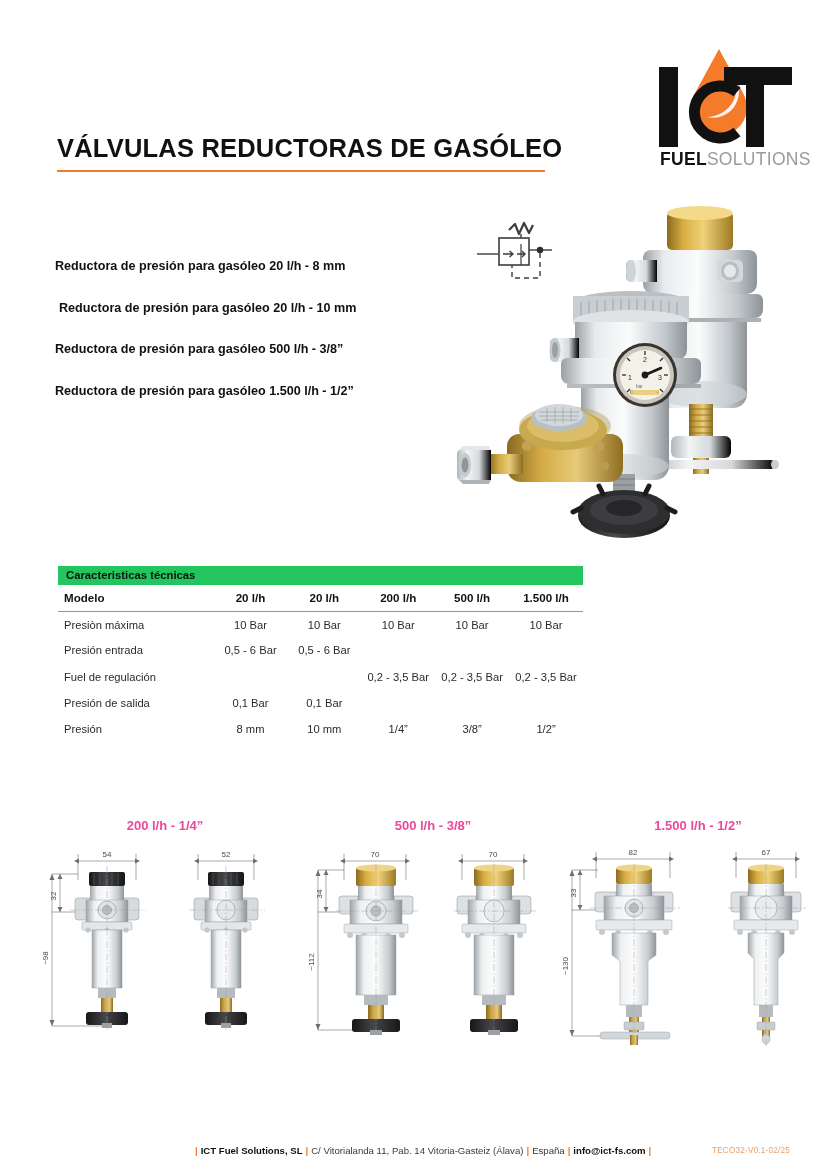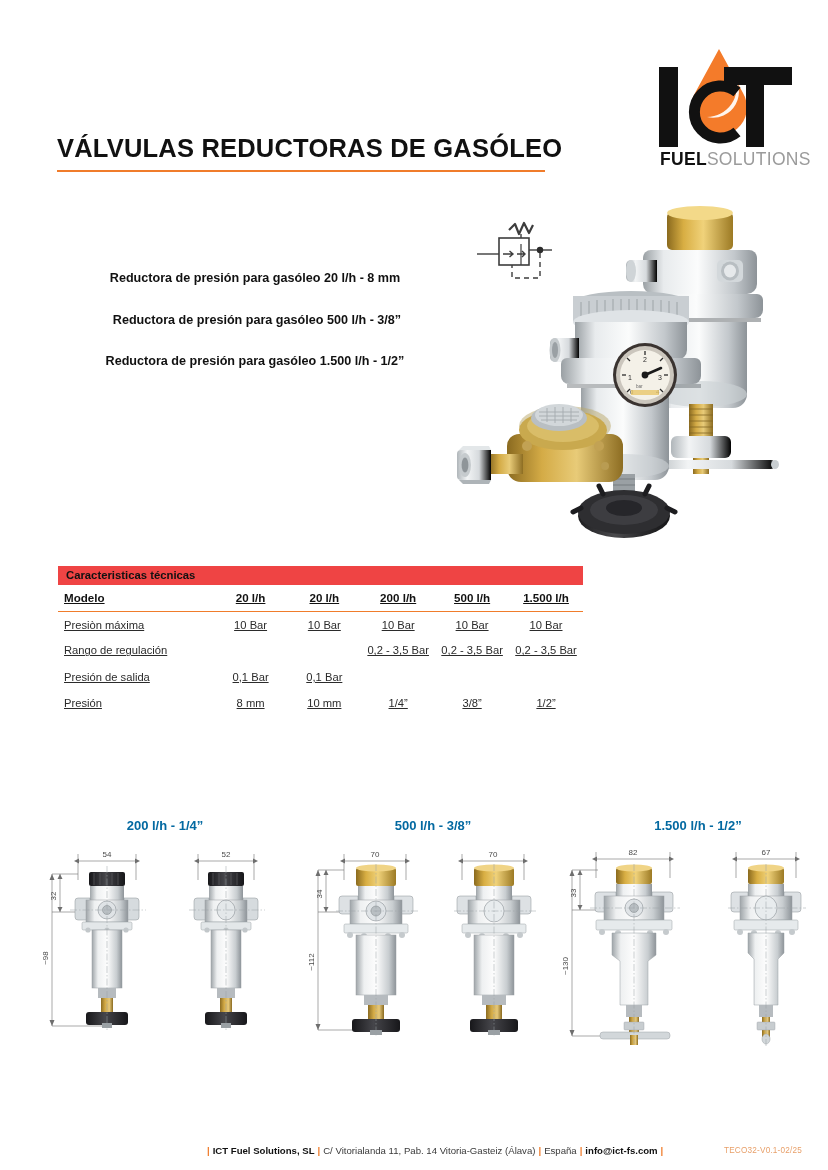--- a/index.html
+++ b/index.html
@@ -28,63 +28,63 @@
 
   
   #page-title {
     position:absolute; left:57px; top:134px;
     font-size:25.5px; font-weight:700; letter-spacing:0.2px;
     color:#111111; white-space:nowrap;
   }
   #title-rule { position:absolute; left:57px; top:170px; width:488px; height:2px; background:#F07C2B; }
 
   
-  #product-list { position:absolute; left:55px; top:270px; width:400px;text-align:center; }
+  #product-list { position:absolute; left:55px; top:258px; width:400px; }
   #product-list .prod {
     font-size:12.6px; font-weight:700; color:#111111;
     height:41.5px; line-height:16px; white-space:nowrap;
   }
   #product-list .prod:nth-child(2) { padding-left:4px; }
 
   
   #hero { position:absolute; left:455px; top:198px; width:352px; height:352px; }
   #hero svg { display:block; }
 
   
   #spec-table { position:absolute; left:58px; top:566px; width:525px; }
   #spec-table .tbl-head {
-    background:#ef4444; height:19px; line-height:19px;
+    background:#22c55e; height:19px; line-height:19px;
     padding-left:8px; font-size:11.3px; font-weight:700; color:#111111;
   }
   #spec-table table { width:100%; border-collapse:collapse; }
   #spec-table th, #spec-table td {
     font-size:11.2px; color:#2b2b2b; font-weight:400;
     padding:0; height:26.2px; vertical-align:middle;
-    text-align:center; white-space:nowrap;text-decoration:underline;
+    text-align:center; white-space:nowrap;
   }
   #spec-table th { font-weight:700; color:#111111; font-size:11.6px; }
   #spec-table th.lbl, #spec-table td.lbl { text-align:left; padding-left:6px; width:156px; }
   #spec-table thead tr.cols { border-bottom:1.6px solid #F07C2B; }
   #spec-table col.c { width:74px; }
 
   
   #drawings { position:absolute; left:0px; top:818px; width:828px; height:250px; }
   .dgroup { position:absolute; top:0; }
   .dgroup .dg-title {
-    font-size:13px; font-weight:700; color:#0369a1;
+    font-size:13px; font-weight:700; color:#ec4899;
     text-align:center; white-space:nowrap; height:22px;
   }
   .dgroup .dg-body { position:relative; }
   .dgroup svg { display:block; }
   #dg-0 { left:34px;  width:262px; }
   #dg-1 { left:302px; width:262px; }
   #dg-2 { left:558px; width:280px; }
 
   
-  #footer { position:absolute; left:12px; top:1142px; width:712px; height:20px; }
+  #footer { position:absolute; left:0; top:1142px; width:712px; height:20px; }
   #footer .inner { position:absolute; left:192px; top:0; font-size:9.6px; color:#3a3a3a; white-space:nowrap; line-height:18px; }
   #footer .sep { color:#F07C2B; padding:0 3px; font-weight:700; }
   #footer .b { font-weight:700; color:#111111; }
   #footer .doccode { position:absolute; left:712px; top:0; font-size:8.2px; color:#E8A06A; letter-spacing:0.2px; line-height:18px; white-space:nowrap; }
 </style>
 </head>
 <body>
 
 <div id="logo">
   <div class="mark">
@@ -102,20 +102,21 @@
   <div class="wordmark">
     <span class="wm-fuel">FUEL</span><span class="wm-sol">SOLUTIONS</span>
   </div>
 </div>
 
 <div id="page-title">VÁLVULAS REDUCTORAS DE GASÓLEO</div>
 <div id="title-rule"></div>
 
 <div id="product-list">
   <div class="prod">Reductora de presión para gasóleo 20 l/h - 8 mm</div>
+  <div class="prod">Reductora de presión para gasóleo 20 l/h - 10 mm</div>
   <div class="prod">Reductora de presión para gasóleo 500 l/h - 3/8”</div>
   <div class="prod">Reductora de presión para gasóleo 1.500 l/h - 1/2”</div>
 </div>
 
 <div id="hero">
 <svg width="352" height="352" viewBox="0 0 352 352">
   <defs>
     <linearGradient id="steel" x1="0" y1="0" x2="1" y2="0">
       <stop offset="0%" stop-color="#9aa0a4"></stop>
           <stop offset="18%" stop-color="#e8ebed"></stop>
@@ -314,21 +315,29 @@
     <tbody>
       <tr>
         <td class="lbl">Presiòn máxima</td>
         <td>10 Bar</td>
         <td>10 Bar</td>
         <td>10 Bar</td>
         <td>10 Bar</td>
         <td>10 Bar</td>
       </tr>
       <tr>
-        <td class="lbl">Rango de regulación</td>
+        <td class="lbl">Presión entrada</td>
+        <td>0,5 - 6 Bar</td>
+        <td>0,5 - 6 Bar</td>
+        <td></td>
+        <td></td>
+        <td></td>
+      </tr>
+      <tr>
+        <td class="lbl">Fuel de regulación</td>
         <td></td>
         <td></td>
         <td>0,2 - 3,5 Bar</td>
         <td>0,2 - 3,5 Bar</td>
         <td>0,2 - 3,5 Bar</td>
       </tr>
       <tr>
         <td class="lbl">Presión de salida</td>
         <td>0,1 Bar</td>
         <td>0,1 Bar</td>

